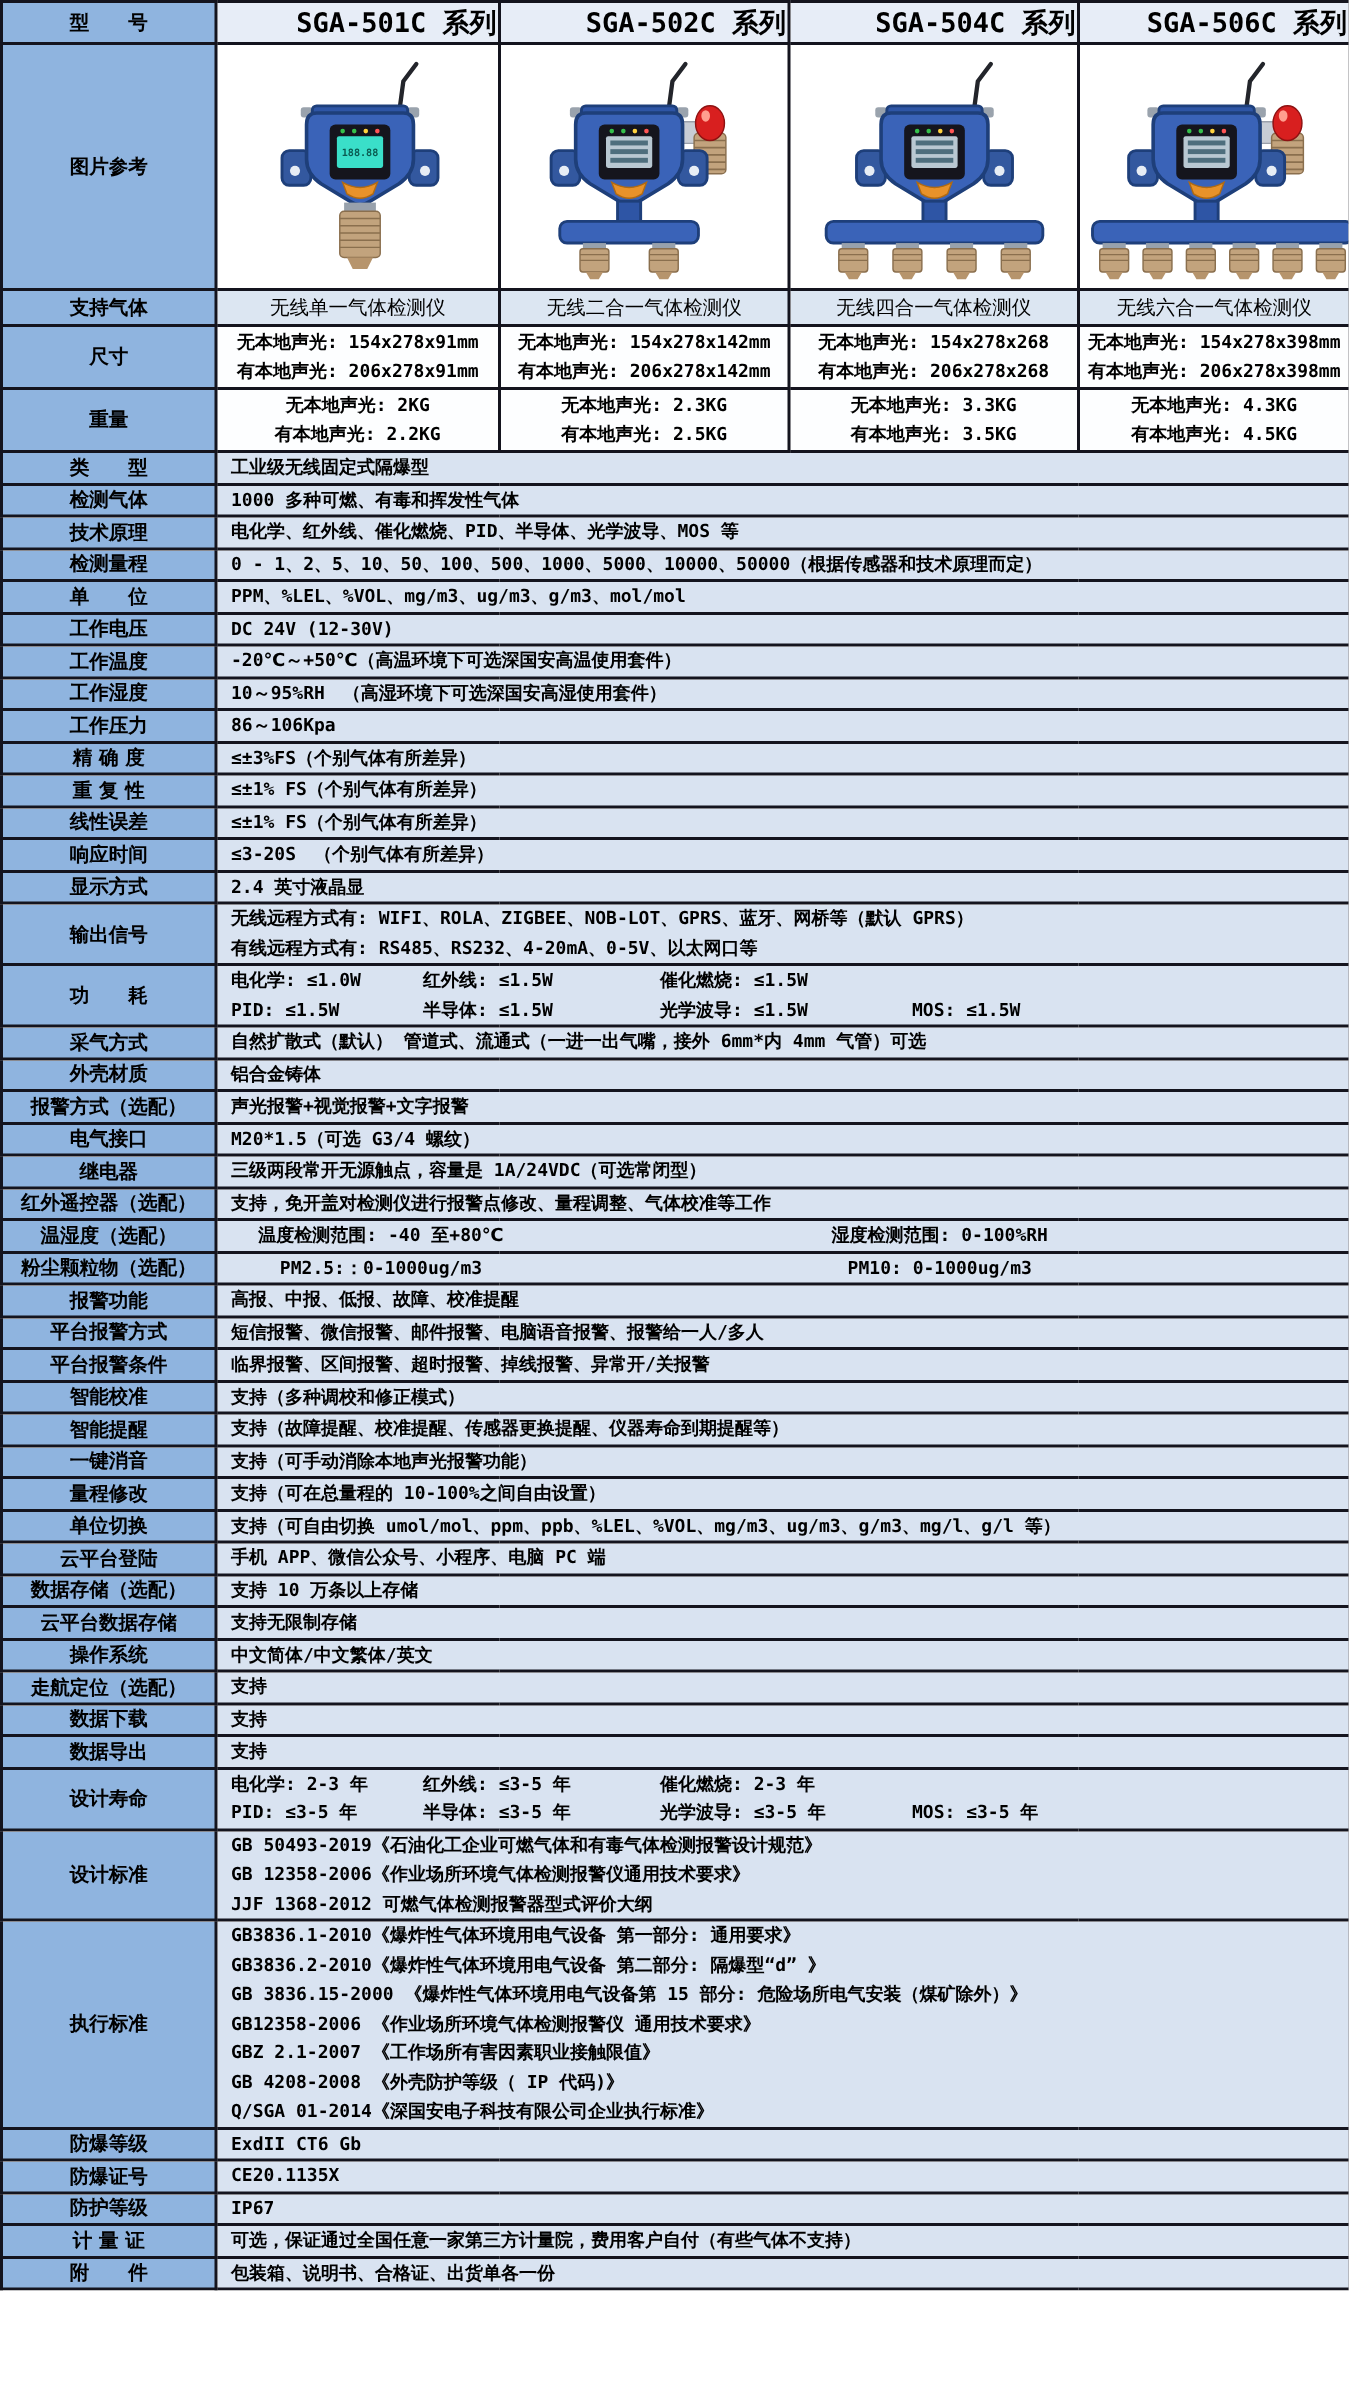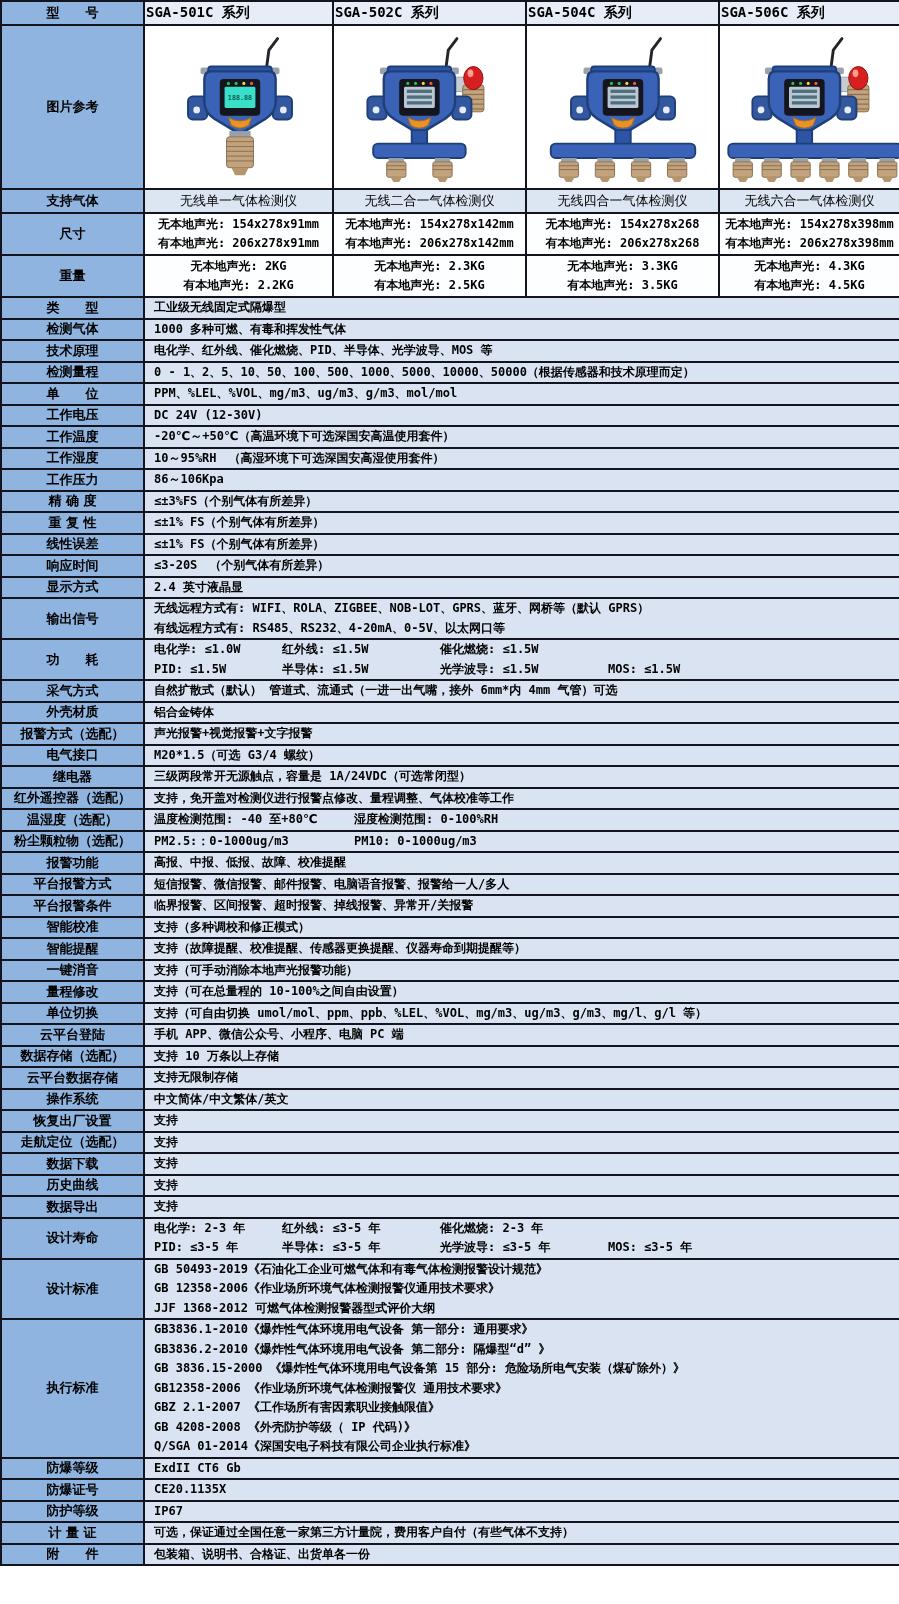--- a/index.html
+++ b/index.html
@@ -1,33 +1,33 @@
 <!DOCTYPE html>
 <html style="--label-bg: #8FB4DF; --content-bg: #D9E3F1; --header-bg: #E7EDF7; --support-bg: #DCE6F2; --border: #14141E; --device-blue: #3A63B8; --device-dark-blue: #1E3F7A; --brass: #C2A37D; --beacon-red: #D81F1F; --screen-teal: #3ADFC9; --button-orange: #E8922A;"><head>
 <meta charset="utf-8">
 <style>
   html,body{margin:0;padding:0;background:#fff;}
   body{width:899px;font-family:"DejaVu Sans","Liberation Sans",sans-serif;color:#000;}
   table{width:899px;border-collapse:collapse;table-layout:fixed;}
   td{border:2px solid var(--border,#14141e);overflow:hidden;}
   td.label{background:var(--label-bg,#8fb4df);font-weight:bold;font-size:13px;
            text-align:center;vertical-align:middle;padding:0 2px;white-space:nowrap;}
-  td.mhead{background:var(--header-bg,#e7edf7);font-weight:bold;font-size:14px;
-           text-align:left;height:20px;font-family:"DejaVu Sans Mono","DejaVu Sans",monospace;margin-top:19px;}
+  td.mhead{background:var(--header-bg,#e7edf7);font-weight:bold;font-size:18px;
+           text-align:right;height:20px;font-family:"DejaVu Sans Mono","DejaVu Sans",monospace;margin-top:19px;}
   td.imgcell{background:#fff;height:158px;padding:2px;}
   td.tcell{background:var(--support-bg,#dce6f2);font-weight:normal;font-size:13px;text-align:center;height:20px;}
   td.dcell{background:#fdfeff;font-weight:bold;font-size:12px;text-align:center;padding:1px 0;
            font-family:"DejaVu Sans Mono","DejaVu Sans",monospace;}
   td.dcell div{height:19px;line-height:19px;white-space:nowrap;}
   td.content{background:var(--content-bg,#d9e3f1);font-size:12px;font-weight:bold;
              padding:0 0 0 9px;vertical-align:middle;
              font-family:"DejaVu Sans Mono","DejaVu Sans",monospace;}
   td.content .line{height:19.5px;line-height:19.5px;white-space:nowrap;}
   .cols4{display:grid;grid-template-columns:128px 158px 168px 1fr;}
-  .cols2{display:grid;grid-template-columns:200px 1fr;}
+  .cols2{display:grid;grid-template-columns:200px 1fr;text-align:center;}
   .cols4 span,.cols2 span{white-space:nowrap;}
   svg{display:block;margin:0 auto;}
 </style>
 </head>
 <body>
 
 <table>
   <colgroup>
     <col style="width:143px">
       <col style="width:189px">
@@ -507,39 +507,27 @@
           <div class="line">支持无限制存储</div>
         </td>
       </tr>
       <tr>
         <td class="label">操作系统</td>
         <td class="content" colspan="4">
           <div class="line">中文简体/中文繁体/英文</div>
         </td>
       </tr>
       <tr>
-        <td class="label">恢复出厂设置</td>
+        <td class="label">走航定位（选配）</td>
         <td class="content" colspan="4">
           <div class="line">支持</div>
         </td>
       </tr>
       <tr>
-        <td class="label">走航定位（选配）</td>
-        <td class="content" colspan="4">
-          <div class="line">支持</div>
-        </td>
-      </tr>
-      <tr>
         <td class="label">数据下载</td>
-        <td class="content" colspan="4">
-          <div class="line">支持</div>
-        </td>
-      </tr>
-      <tr>
-        <td class="label">历史曲线</td>
         <td class="content" colspan="4">
           <div class="line">支持</div>
         </td>
       </tr>
       <tr>
         <td class="label">数据导出</td>
         <td class="content" colspan="4">
           <div class="line">支持</div>
         </td>
       </tr>

